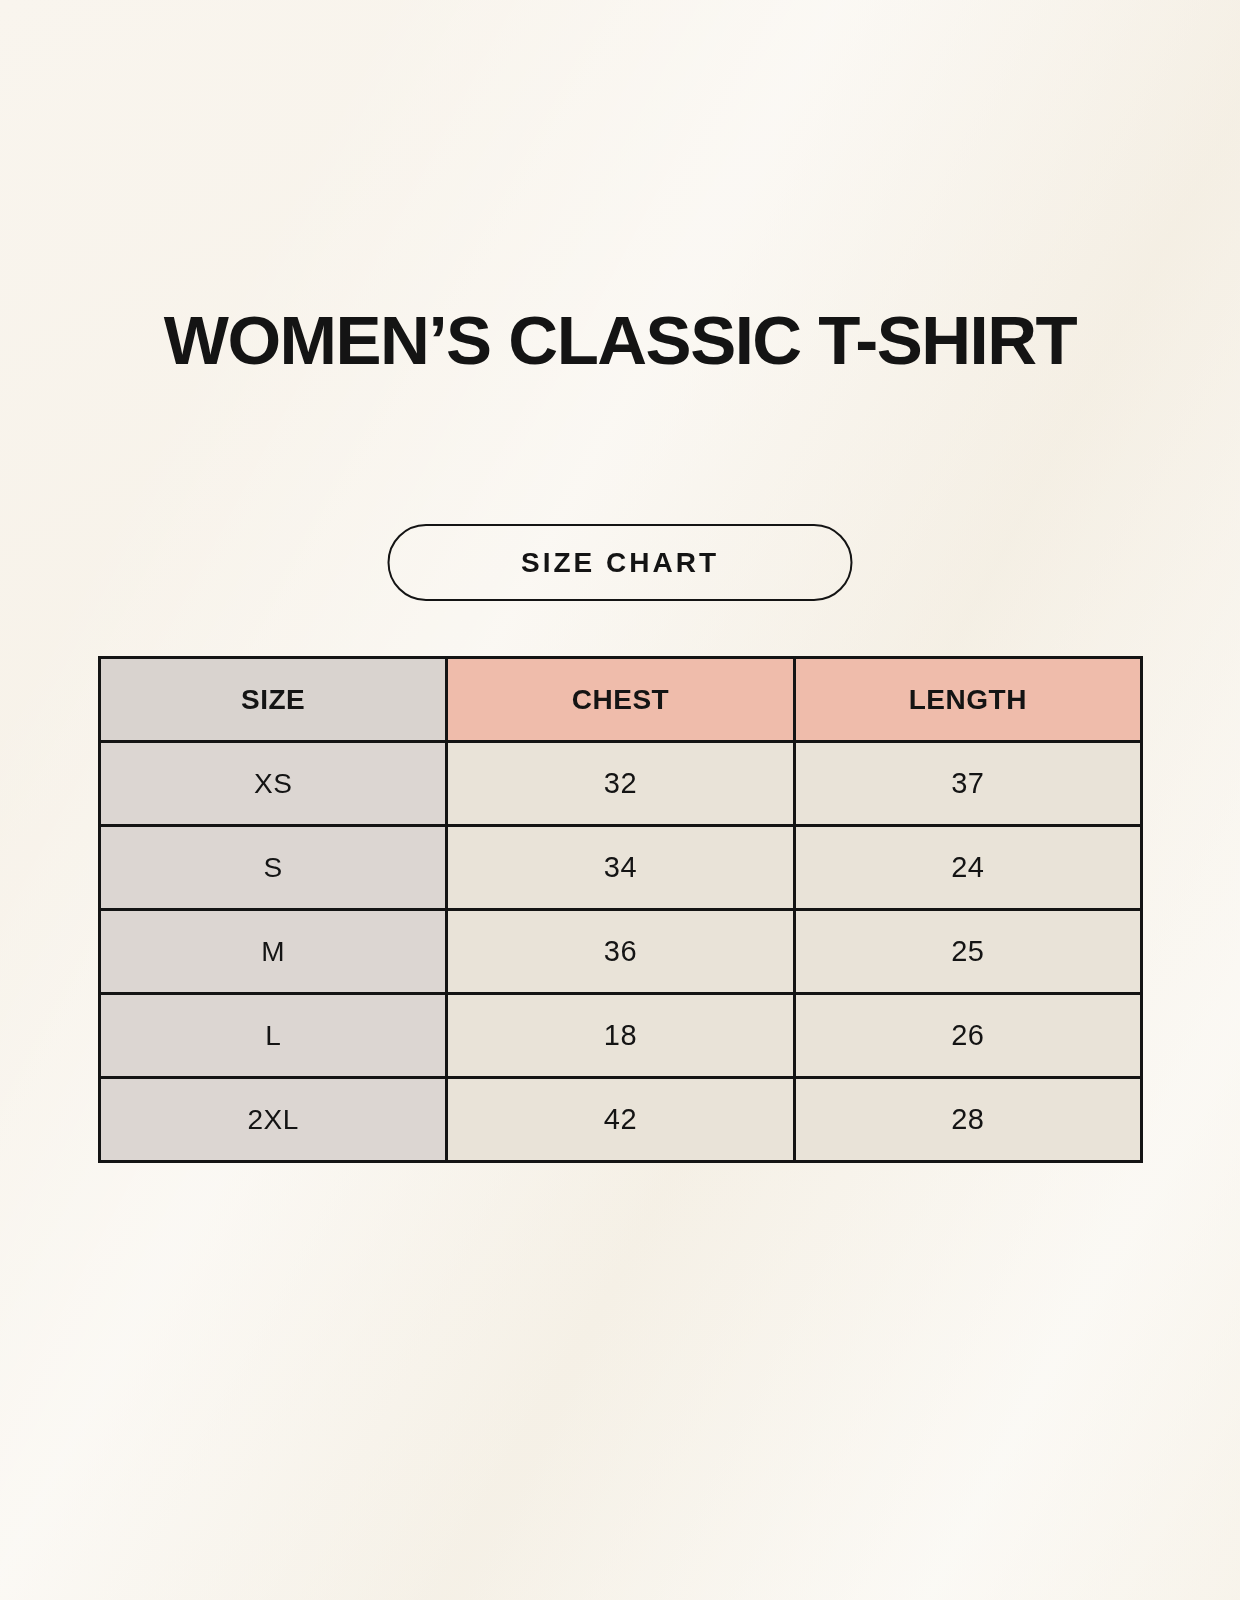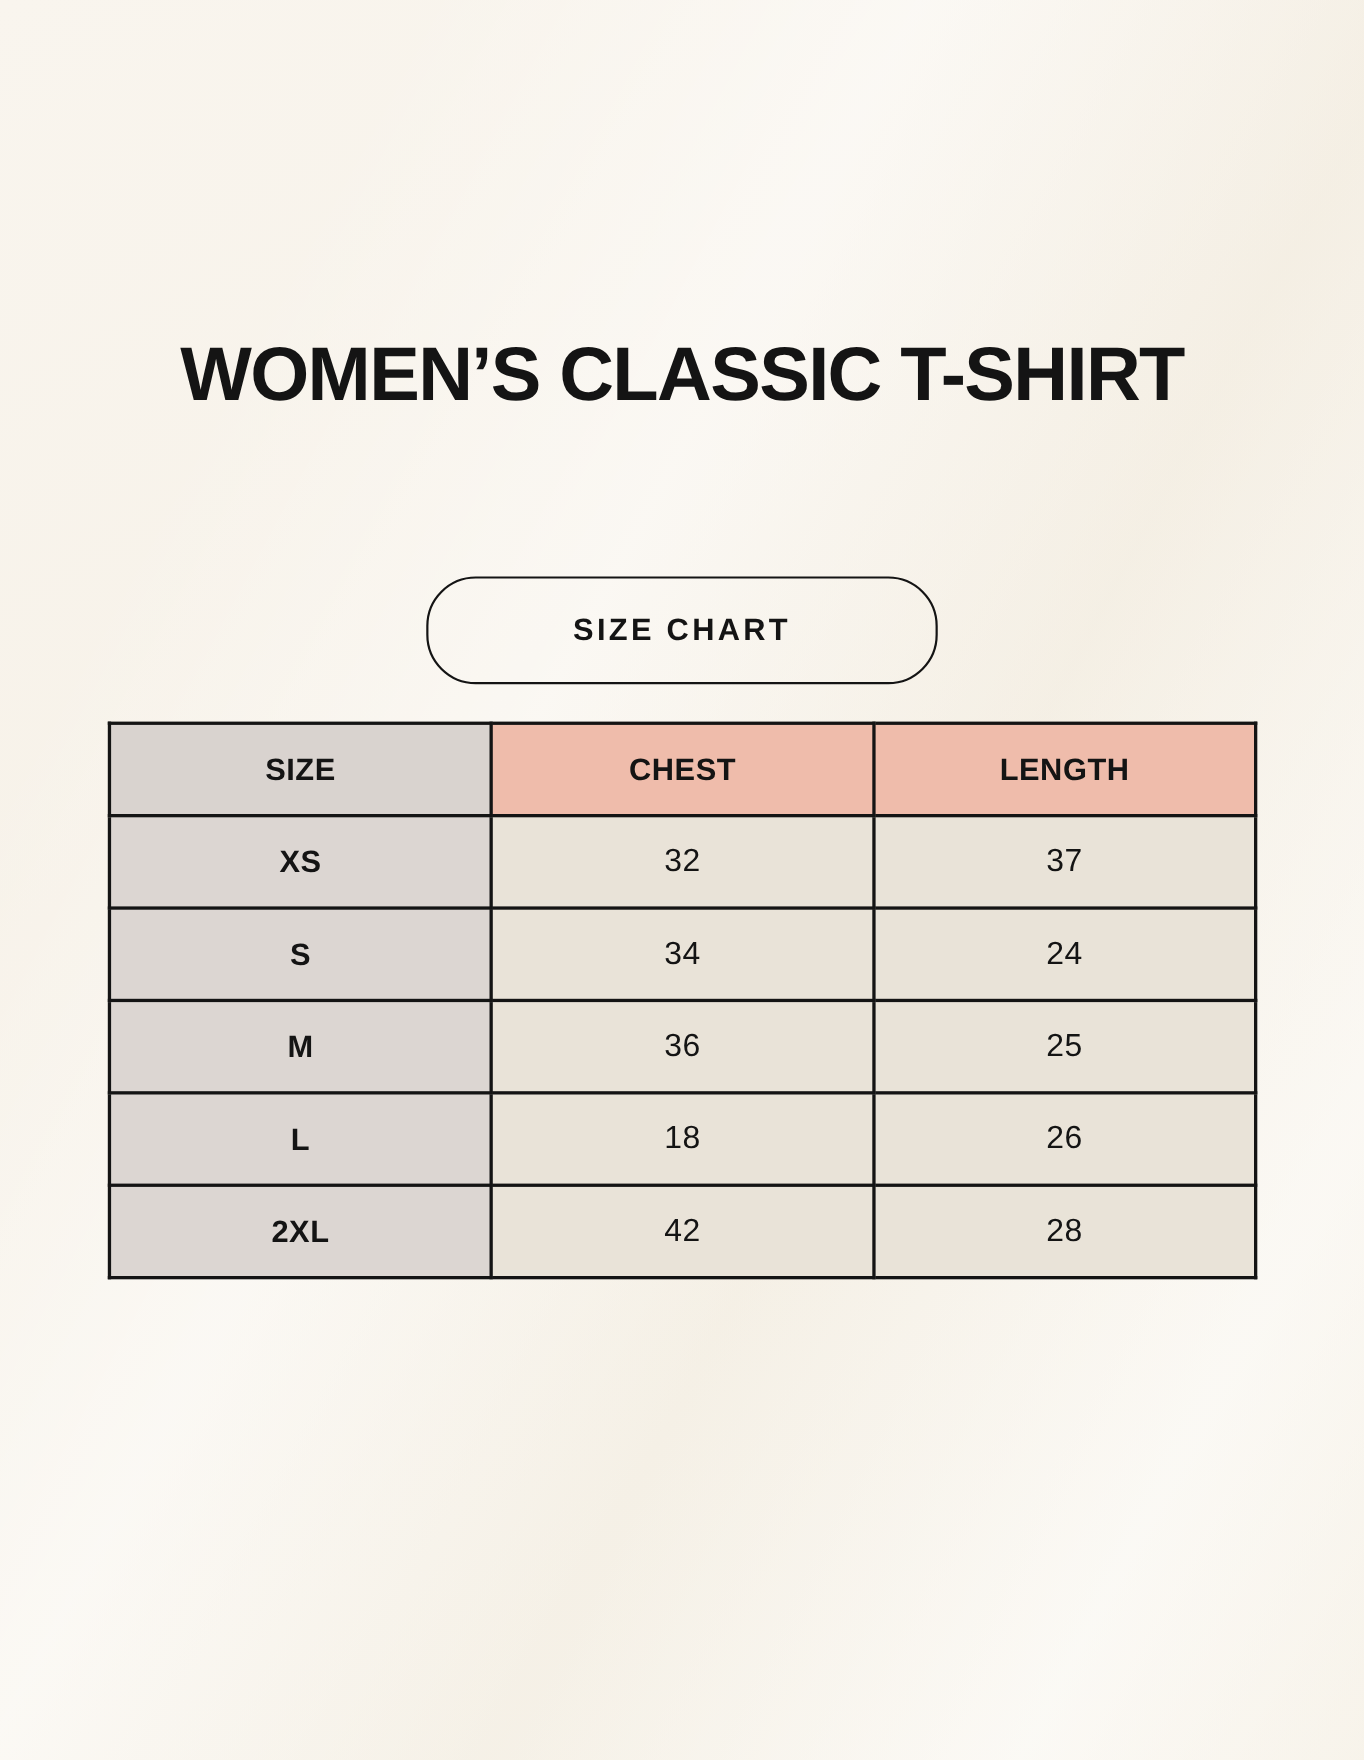--- a/index.html
+++ b/index.html
@@ -30,21 +30,21 @@
     position: absolute; top: 292px; left: 50%; transform: translateX(-50%);
     width: 1100px; margin: 0;
     text-align: center;
     font-size: 69px; line-height: 97px;
     font-weight: 700; letter-spacing: -1.5px;
     color: var(--text);
     white-space: normal;
   }
   .pill {
     position: absolute; top: 524px; left: 50%; transform: translateX(-50%);
-    width: 465px; height: 98px;
+    width: 465px; height: 77px;
     border: 2.5px solid var(--border);
     border-radius: 45px;
     display: flex; align-items: center; justify-content: center;
     background: transparent;
     cursor: pointer;
   }
   .pill span {
     font-size: 28px; font-weight: 700; letter-spacing: 3px;
     color: var(--text);
   }
@@ -62,21 +62,21 @@
     vertical-align: middle;
   }
   .size-table thead th {
     font-size: 28px; font-weight: 700; letter-spacing: 0.5px;
   }
   .size-table thead th.col-size { background: var(--header-size-bg); }
   .size-table thead th.col-chest,
   .size-table thead th.col-length { background: var(--header-measure-bg); }
   .size-table tbody th {
     background: var(--row-label-bg);
-    font-size: 28px; font-weight: 700; letter-spacing: 0.5px;
+    font-size: 28px; font-weight: 400; letter-spacing: 0.5px;
   }
   .size-table tbody td {
     background: var(--row-value-bg);
     font-size: 29px; font-weight: 400; letter-spacing: 0.5px;
   }
   .footnote {
     position: absolute; top: 1271px; right: 97px;
     font-size: 21px; font-weight: 700; letter-spacing: 0.3px;
     color: var(--text);
   }

